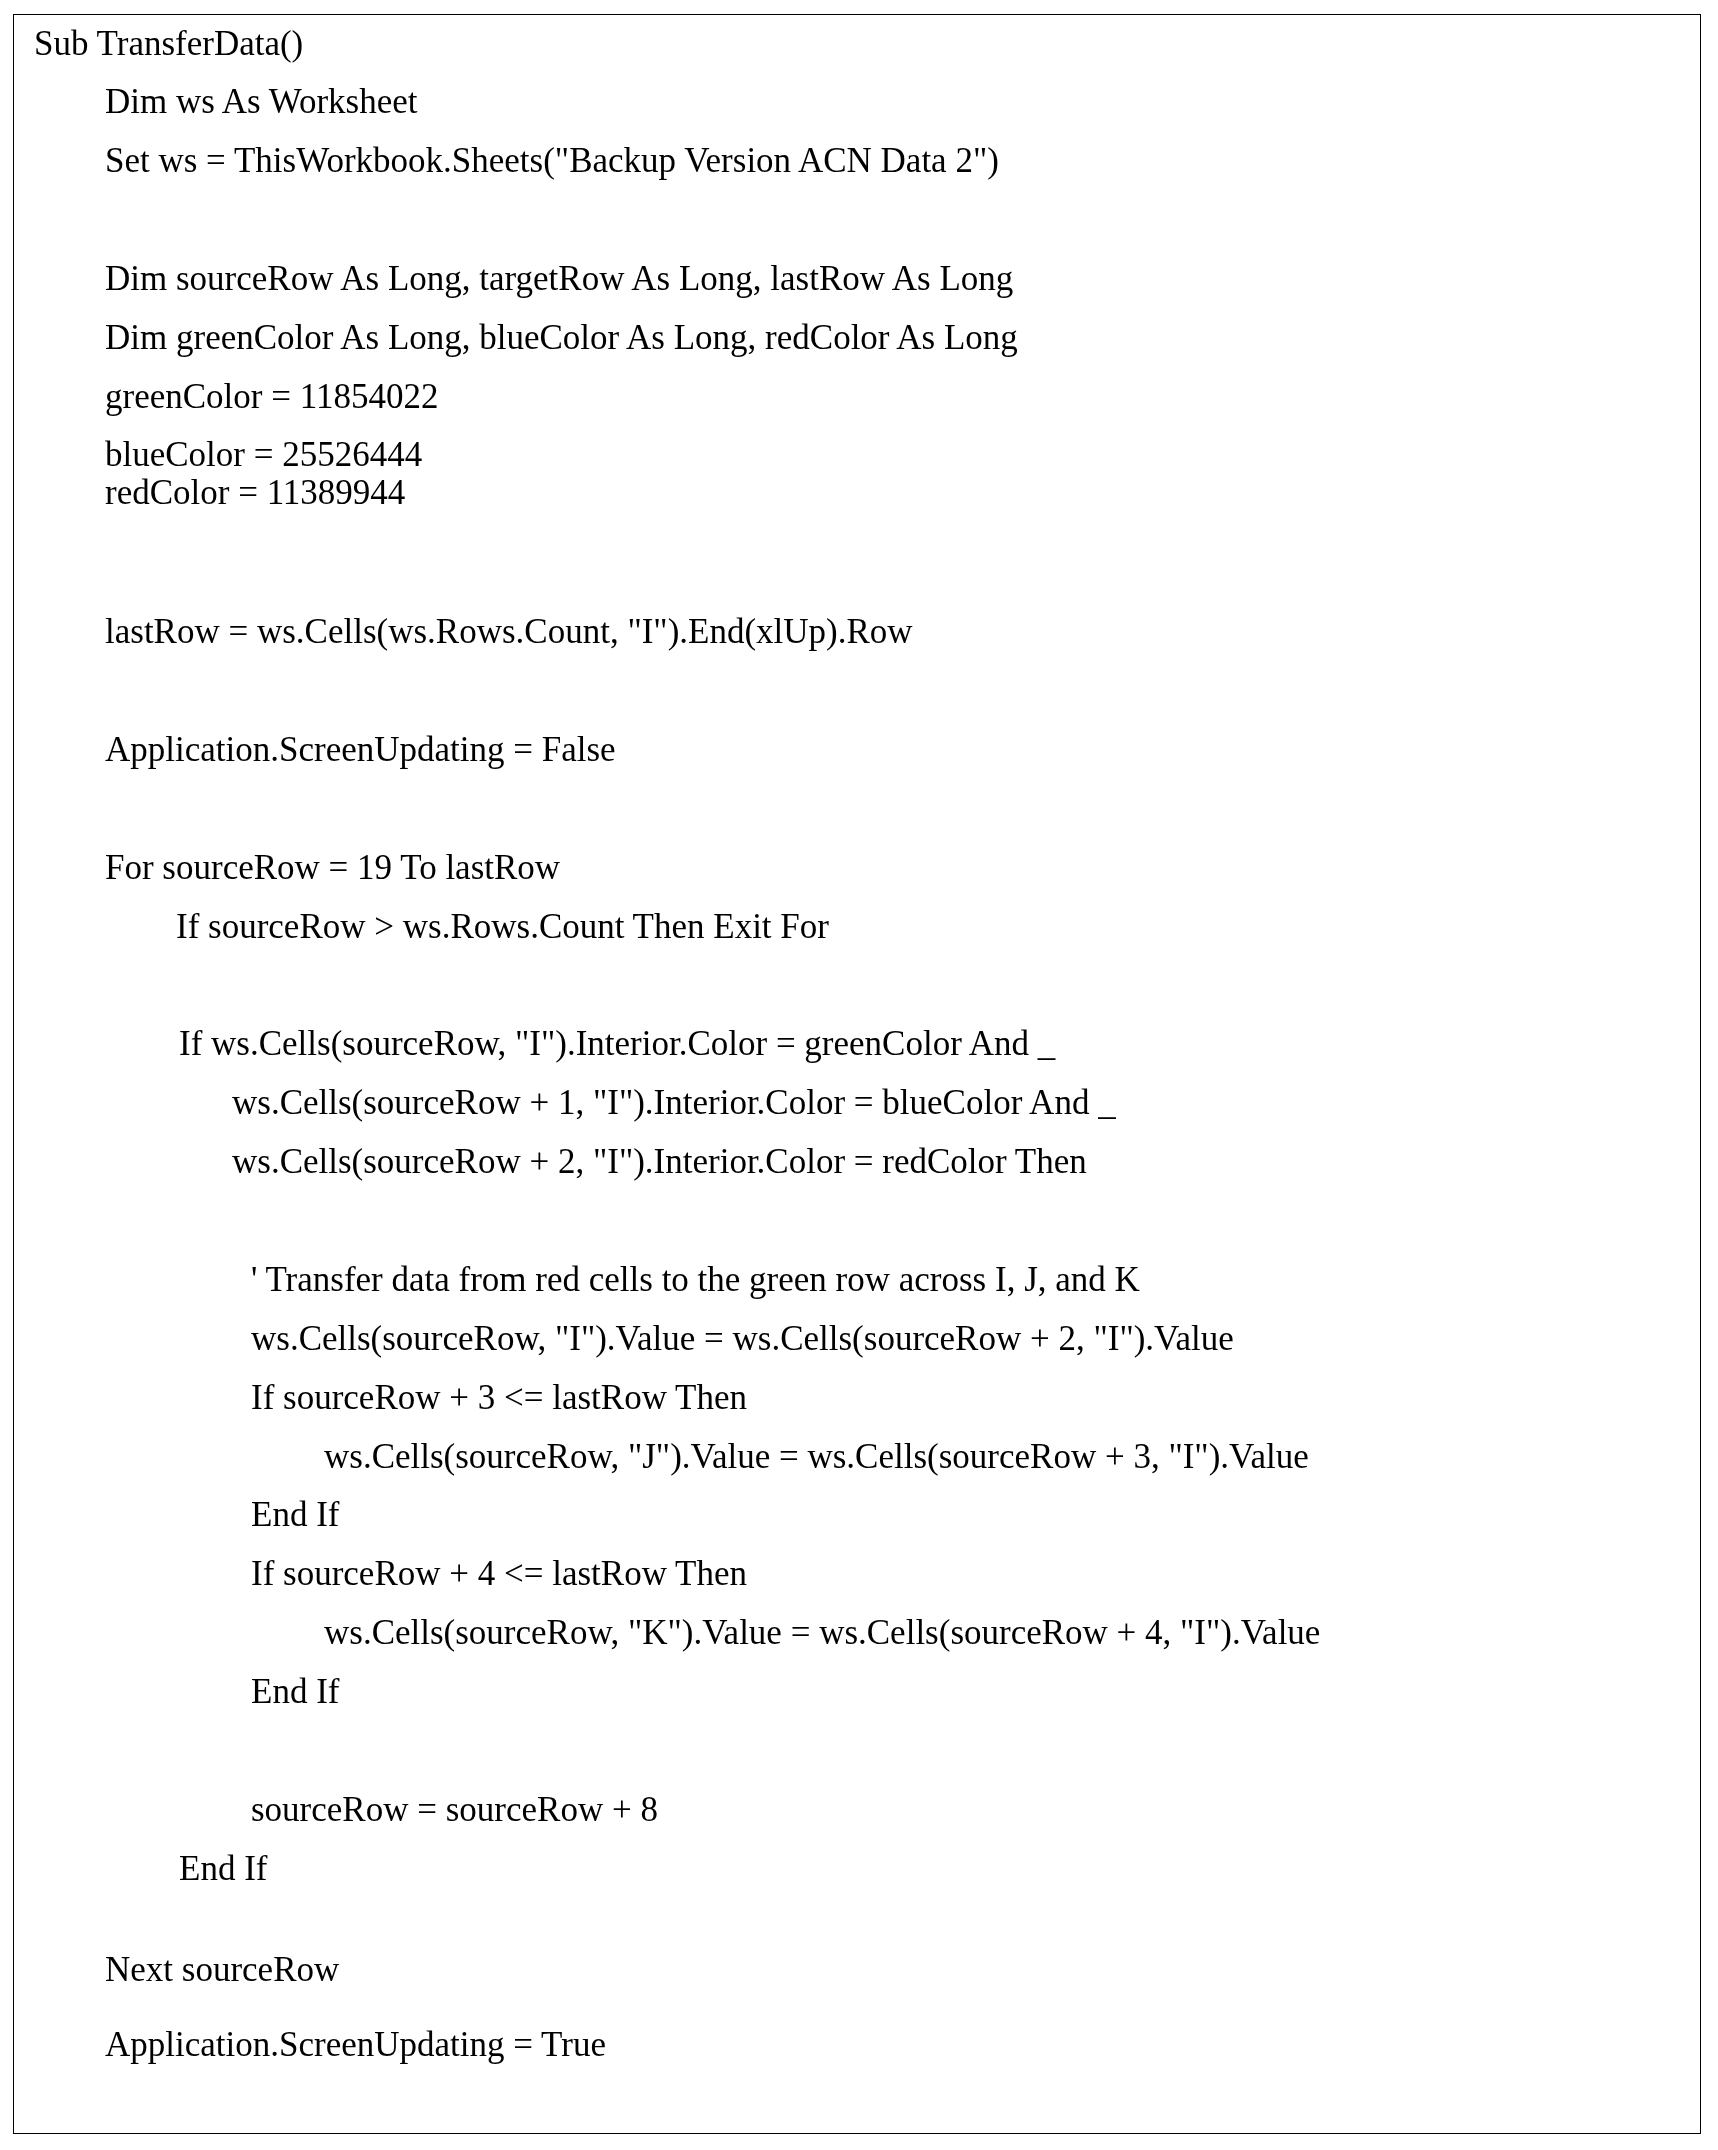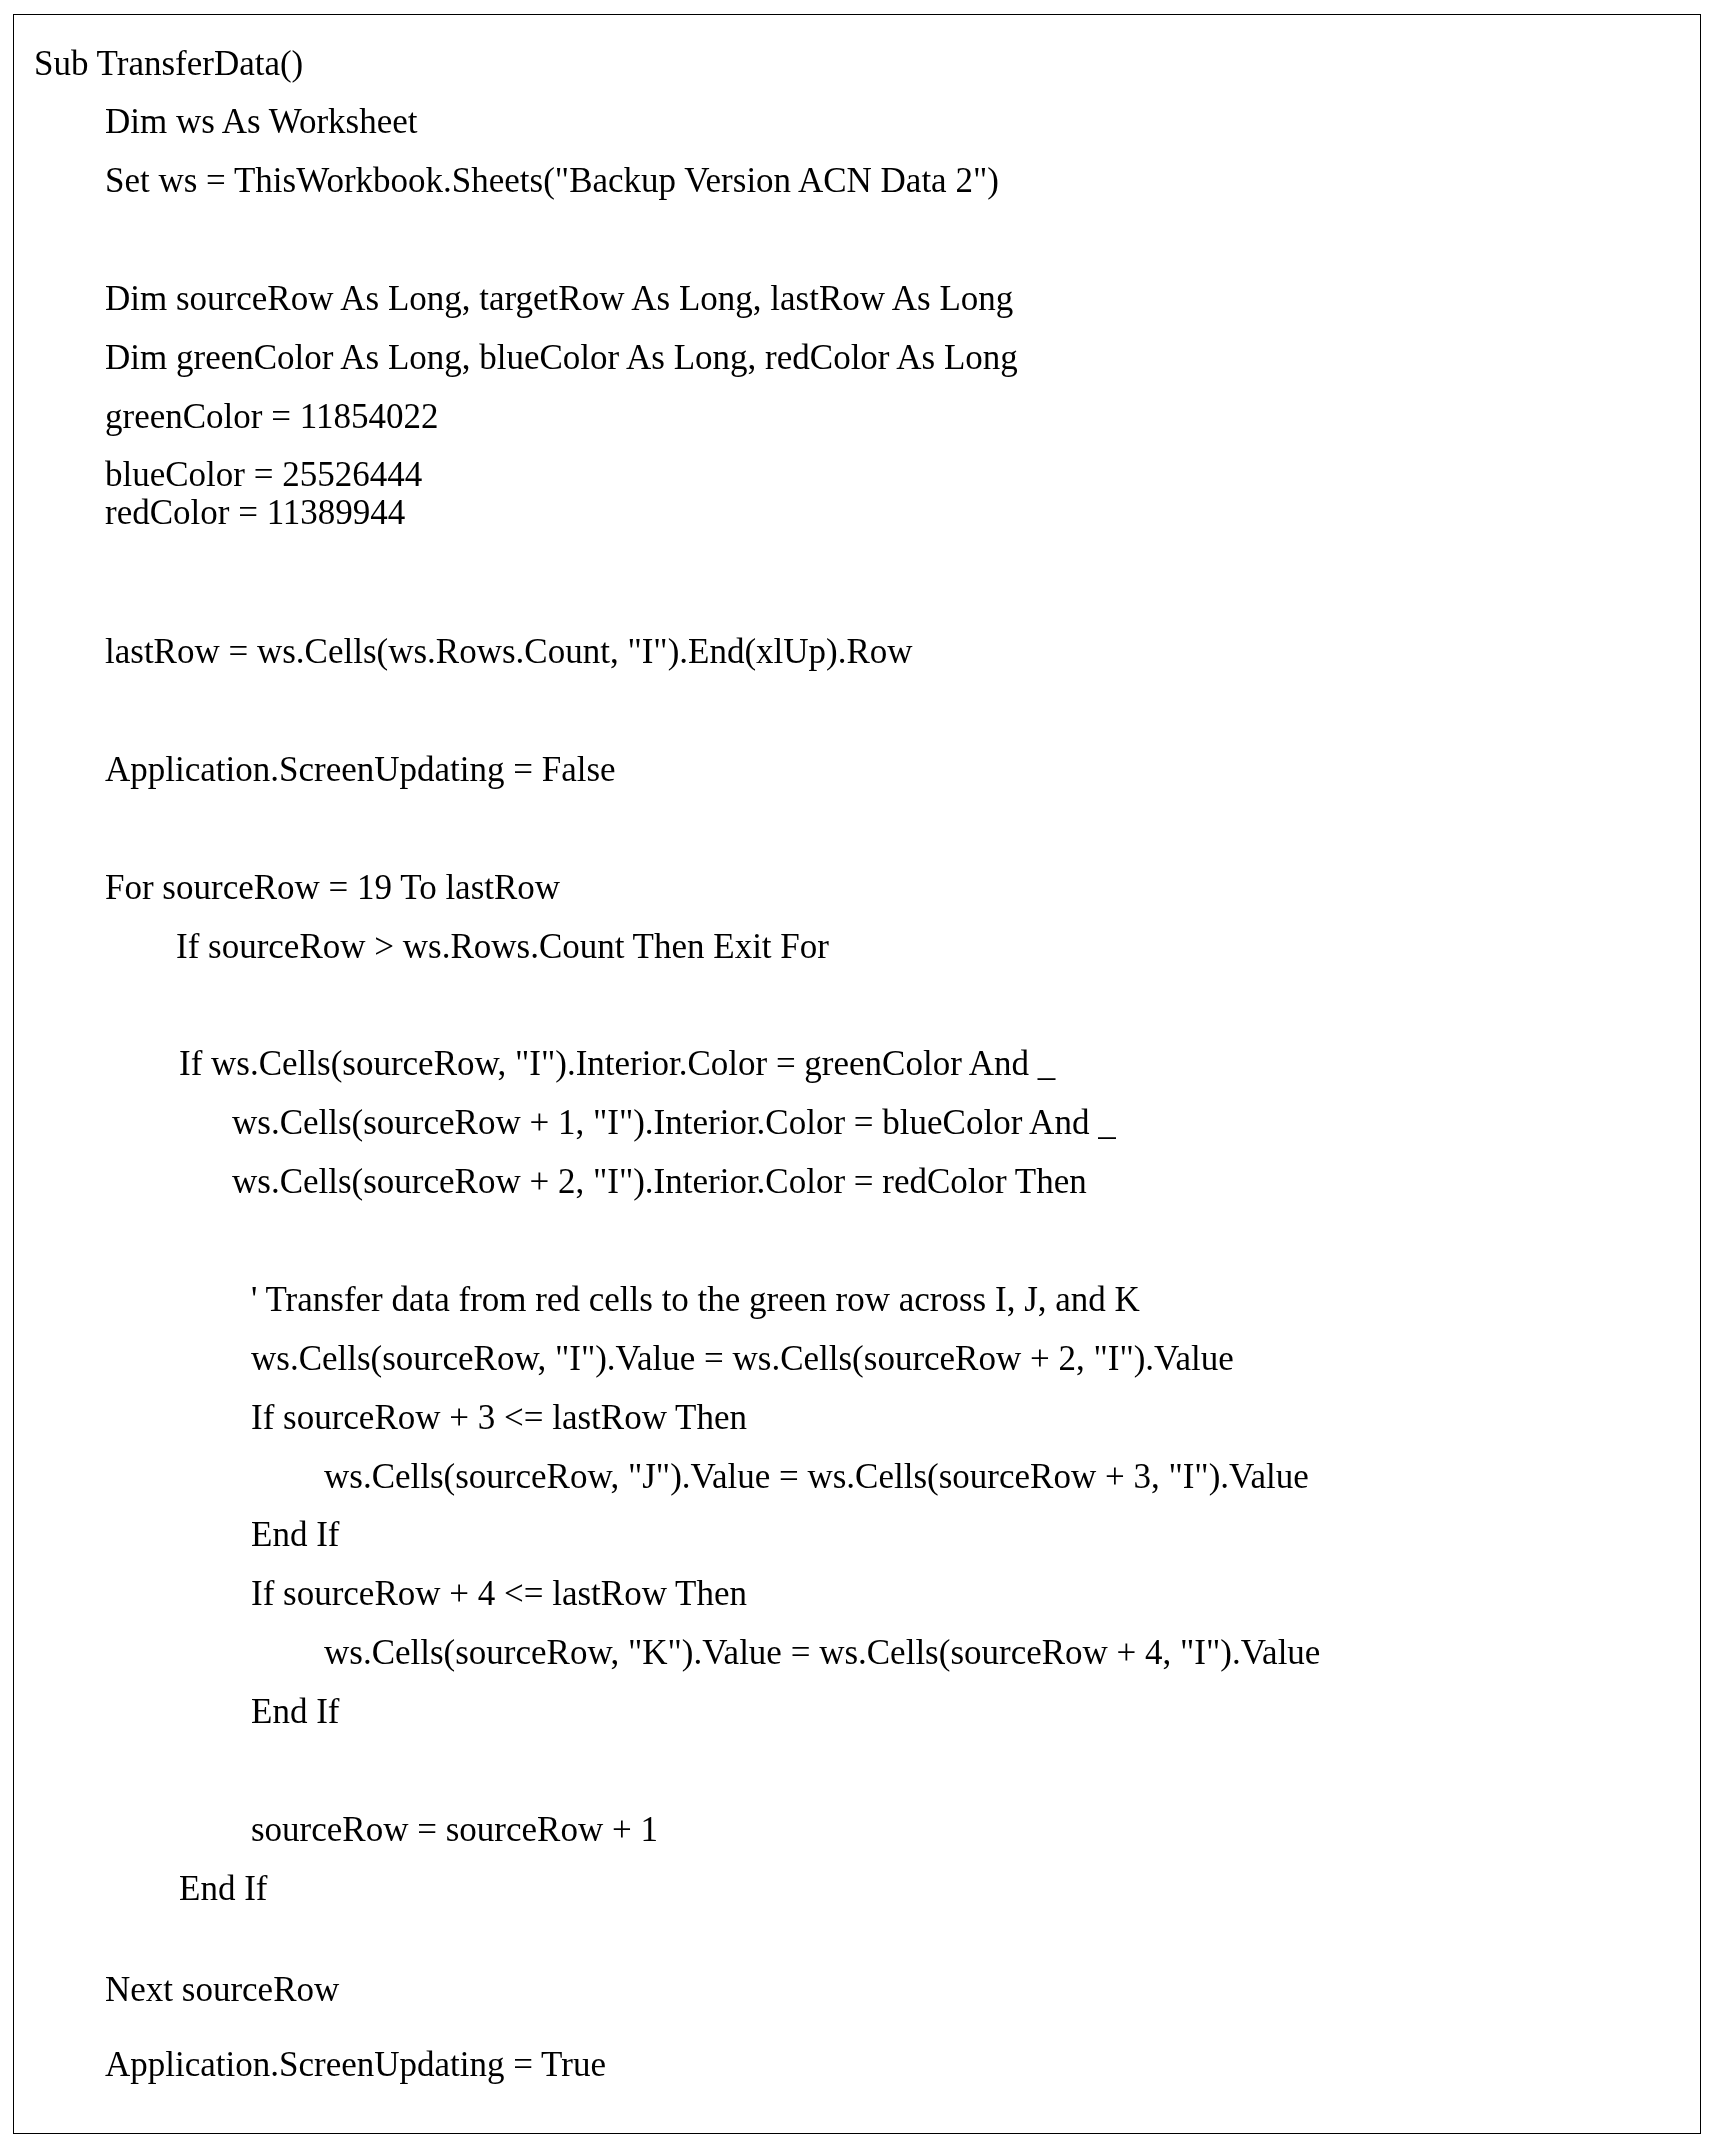--- a/index.html
+++ b/index.html
@@ -32,21 +32,20 @@
       margin: 0;
       padding: 0;
       list-style: none;
     }
     .code-line {
       position: absolute;
       white-space: pre;
       font-size: 35px;
       line-height: 59px;
       height: 59px;
-      margin-top: 20px;
     }
   </style>
 </head>
 <body>
 
 <div class="code-box">
   <div class="code-lines">
     <div class="code-line" style="top:-1.7px;left:20px">Sub TransferData()</div>
     <div class="code-line" style="top:57px;left:91px">Dim ws As Worksheet</div>
     <div class="code-line" style="top:116px;left:91px">Set ws = ThisWorkbook.Sheets("Backup Version ACN Data 2")</div>
@@ -70,20 +69,20 @@
     <div class="code-line" style="top:1176px;left:237px"></div>
     <div class="code-line" style="top:1235px;left:237px">' Transfer data from red cells to the green row across I, J, and K</div>
     <div class="code-line" style="top:1294px;left:237px">ws.Cells(sourceRow, "I").Value = ws.Cells(sourceRow + 2, "I").Value</div>
     <div class="code-line" style="top:1353px;left:237px">If sourceRow + 3 &lt;= lastRow Then</div>
     <div class="code-line" style="top:1412px;left:310px">ws.Cells(sourceRow, "J").Value = ws.Cells(sourceRow + 3, "I").Value</div>
     <div class="code-line" style="top:1470px;left:237px">End If</div>
     <div class="code-line" style="top:1529px;left:237px">If sourceRow + 4 &lt;= lastRow Then</div>
     <div class="code-line" style="top:1588px;left:310px">ws.Cells(sourceRow, "K").Value = ws.Cells(sourceRow + 4, "I").Value</div>
     <div class="code-line" style="top:1647px;left:237px">End If</div>
     <div class="code-line" style="top:1706px;left:237px"></div>
-    <div class="code-line" style="top:1765px;left:237px">sourceRow = sourceRow + 1</div>
+    <div class="code-line" style="top:1765px;left:237px">sourceRow = sourceRow + 8</div>
     <div class="code-line" style="top:1824px;left:165px">End If</div>
     <div class="code-line" style="top:1925px;left:91px">Next sourceRow</div>
     <div class="code-line" style="top:1942px;left:91px"></div>
     <div class="code-line" style="top:2000px;left:91px">Application.ScreenUpdating = True</div>
   </div>
 </div>
 
 
 </body></html>

